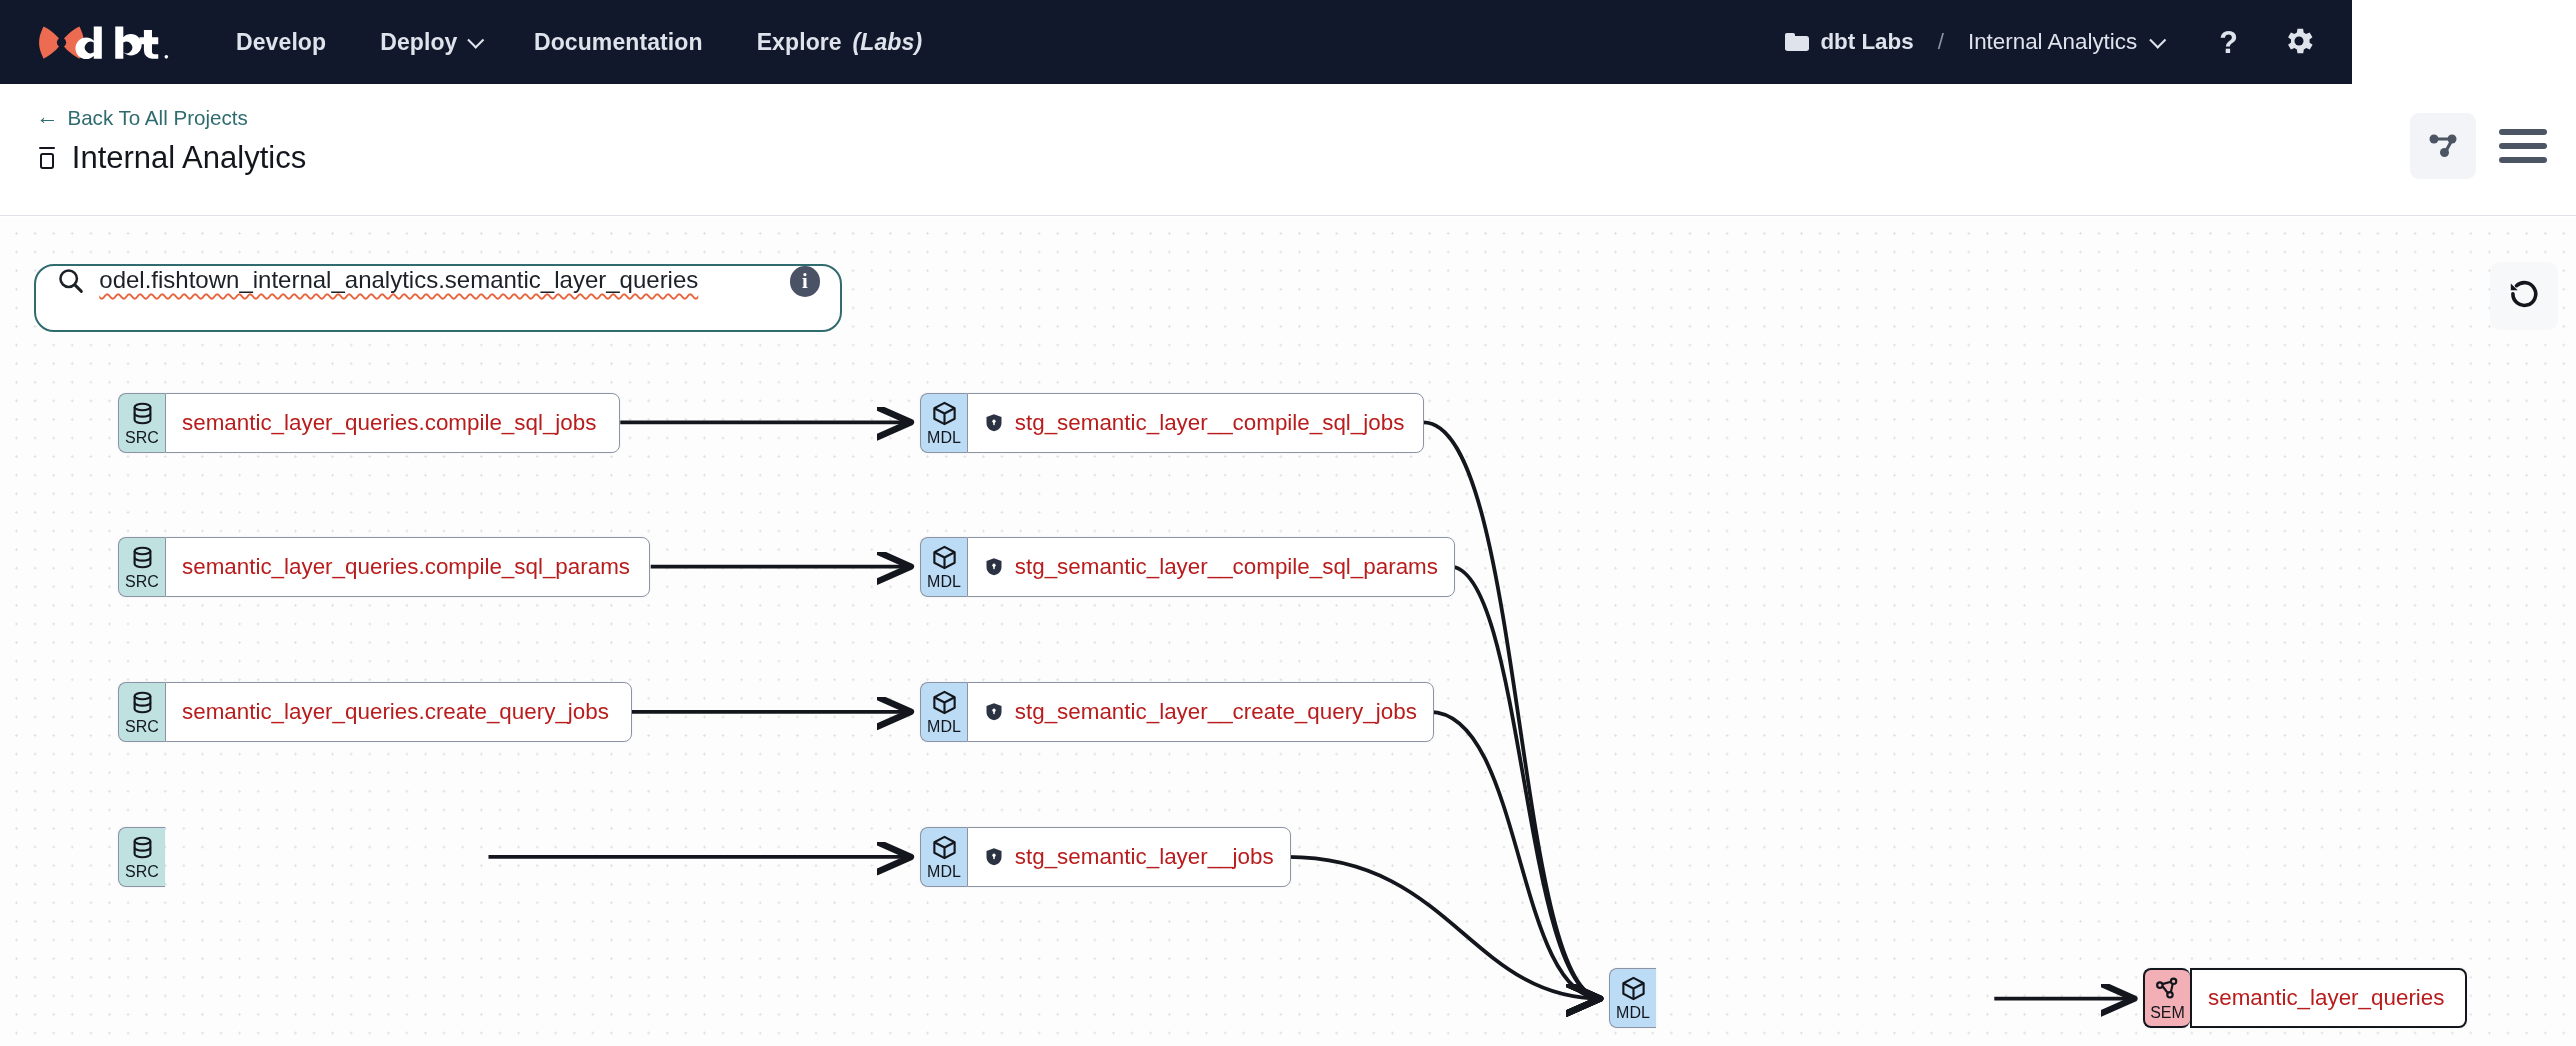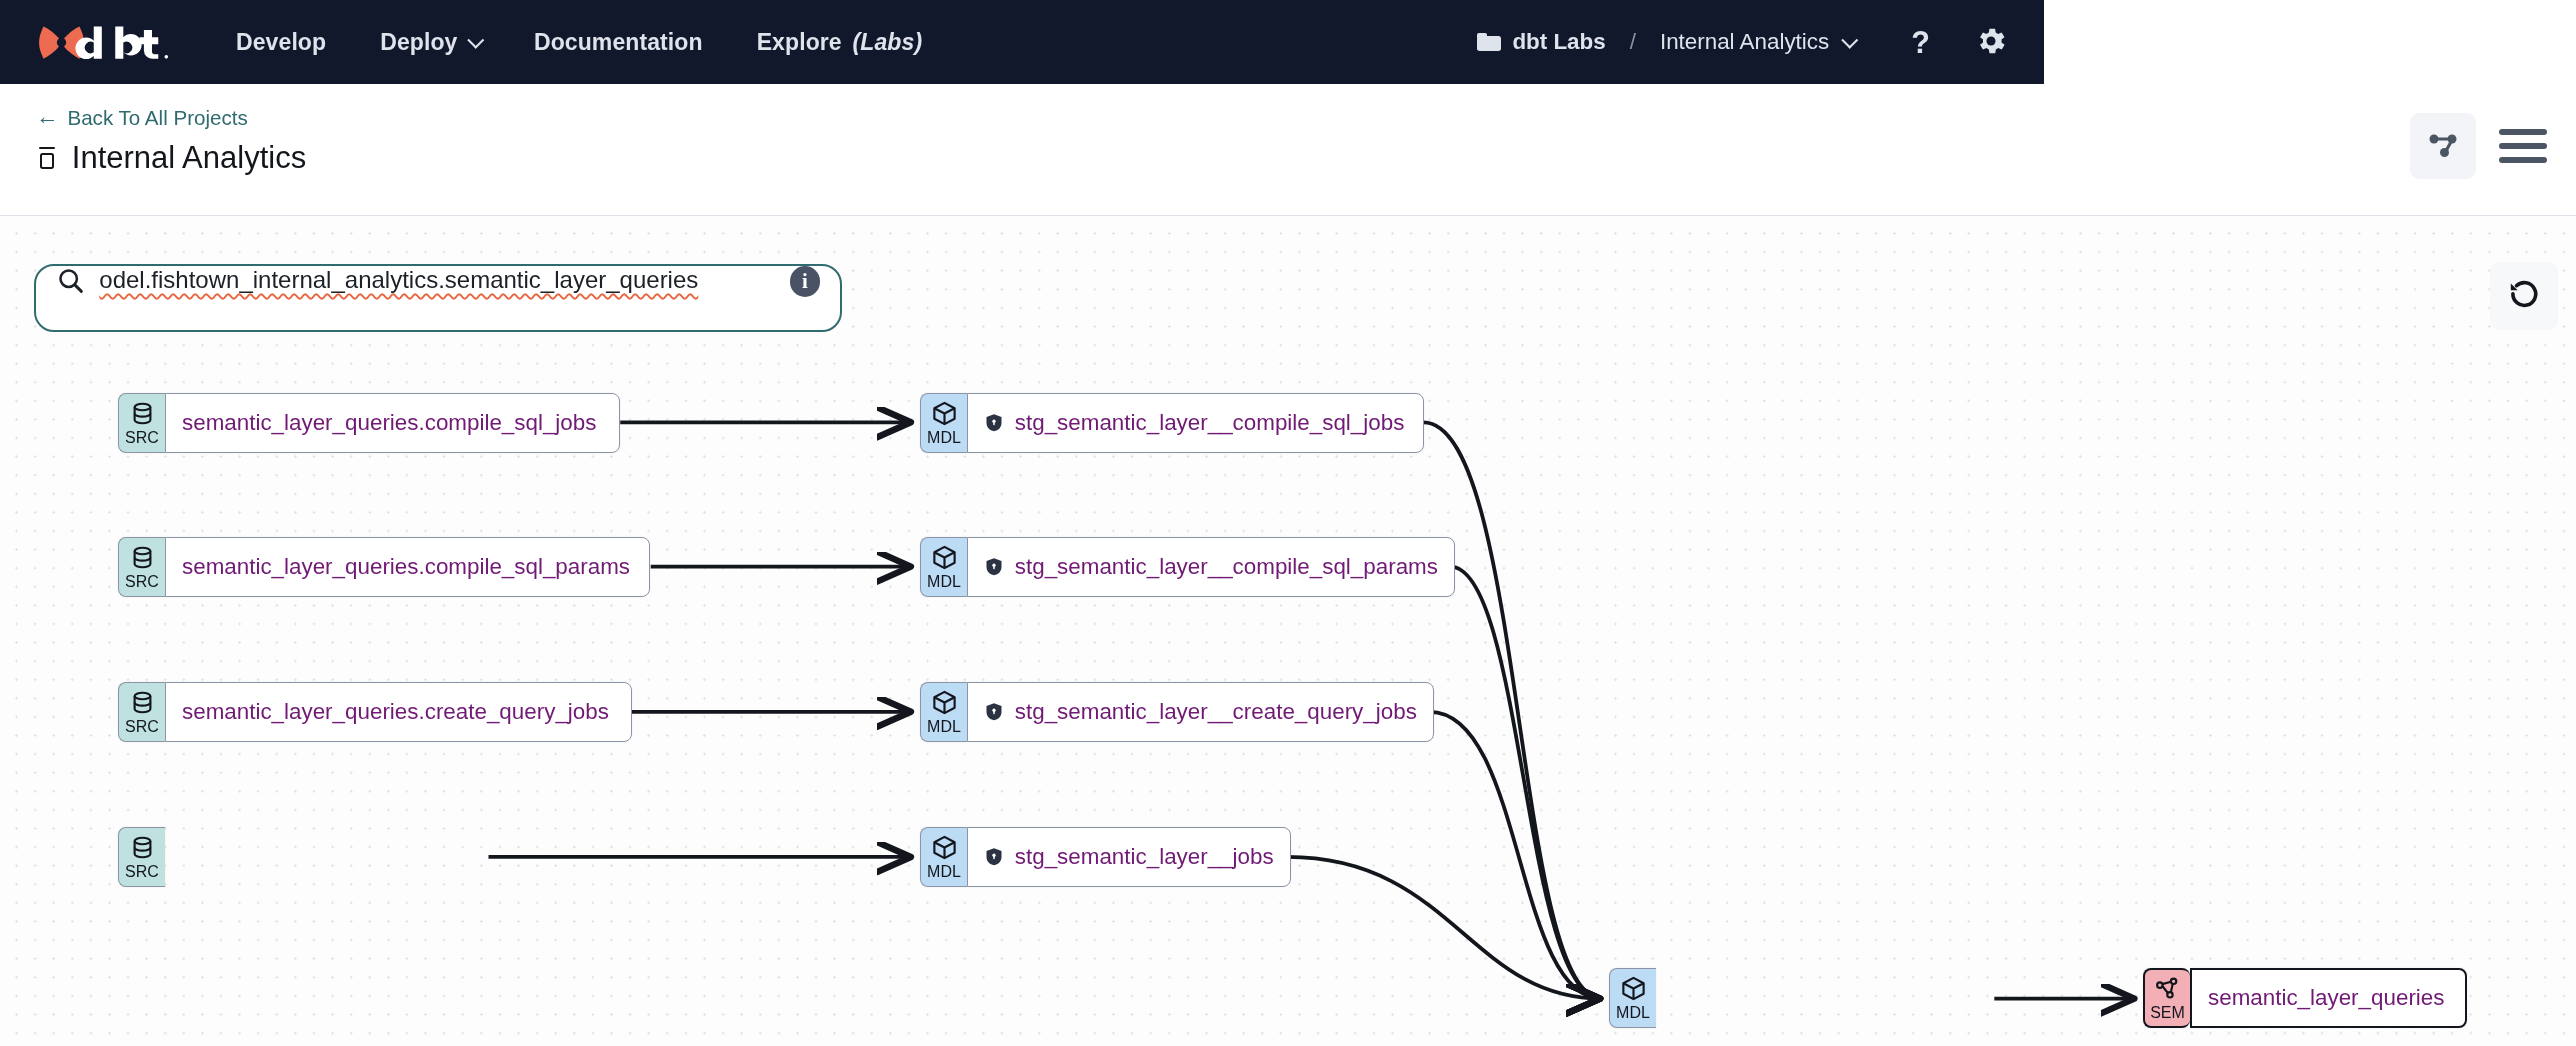--- a/index.html
+++ b/index.html
@@ -5,21 +5,21 @@
   * { box-sizing: border-box; margin: 0; padding: 0; }
   html, body {
     width: 2576px; height: 1047px;
     font-family: "Liberation Sans", sans-serif;
     background: #ffffff;
     overflow: hidden;
   }
 
   
   #topnav {
-    position: absolute; left: 0; top: 0; width: 2044px; height: 84px;
+    position: absolute; left: 0; top: 0; width: 2352px; height: 84px;
     background: #12182b;
     display: flex; align-items: center;
   }
   #brand { display: flex; align-items: center; margin-left: 38px; }
   #brand svg { display: block; }
   .nav-links { display: flex; align-items: center; margin-left: 65px; gap: 54px; }
   .nav-link {
     color: #dfe3ec; font-size: 23px; font-weight: 700; letter-spacing: 0.1px;
     display: flex; align-items: center; gap: 10.8px; cursor: pointer; white-space: nowrap;
   }
@@ -108,21 +108,21 @@
      filter: drop-shadow(0 0.9px 0.9px rgba(20,25,40,.07)); cursor:pointer; }
   .badge { width:47px; border:1.8px solid #8b93a5; border-right:none;
      border-radius:8px 0 0 8px; display:flex; flex-direction:column;
      align-items:center; justify-content:center; gap:0.9px; flex:0 0 auto; }
   .badge .btxt { font-size:16px; color:#13161c; font-weight:400; line-height:1; }
   .badge.src { background:#bfe2e0;text-align:center; }
   .badge.mdl { background:#bcdbf5; }
   .badge.sem { background:#f3afb6; }
   .nbody { flex:1 1 auto; background:#ffffff; border:1.8px solid #8b93a5;
      border-radius:0 8px 8px 0; display:flex; align-items:center; padding:0 16px; gap:10.8px; }
-  .nlabel { font-size:22.4px; color:#701a75; white-space:nowrap; }
+  .nlabel { font-size:22.4px; color:#b91c1c; white-space:nowrap; }
   .node.selected .badge { border-color:#13161c; border-width:2.7px;border-radius:8px; }
   .node.selected .nbody { border-color:#13161c; border-width:2.7px; }
 
   #edges { position:absolute; left:0; top:0; width:2576px; height:830px; pointer-events:none; }
 </style>
 </head>
 <body>
 
 <div id="topnav">
   <div id="brand">

